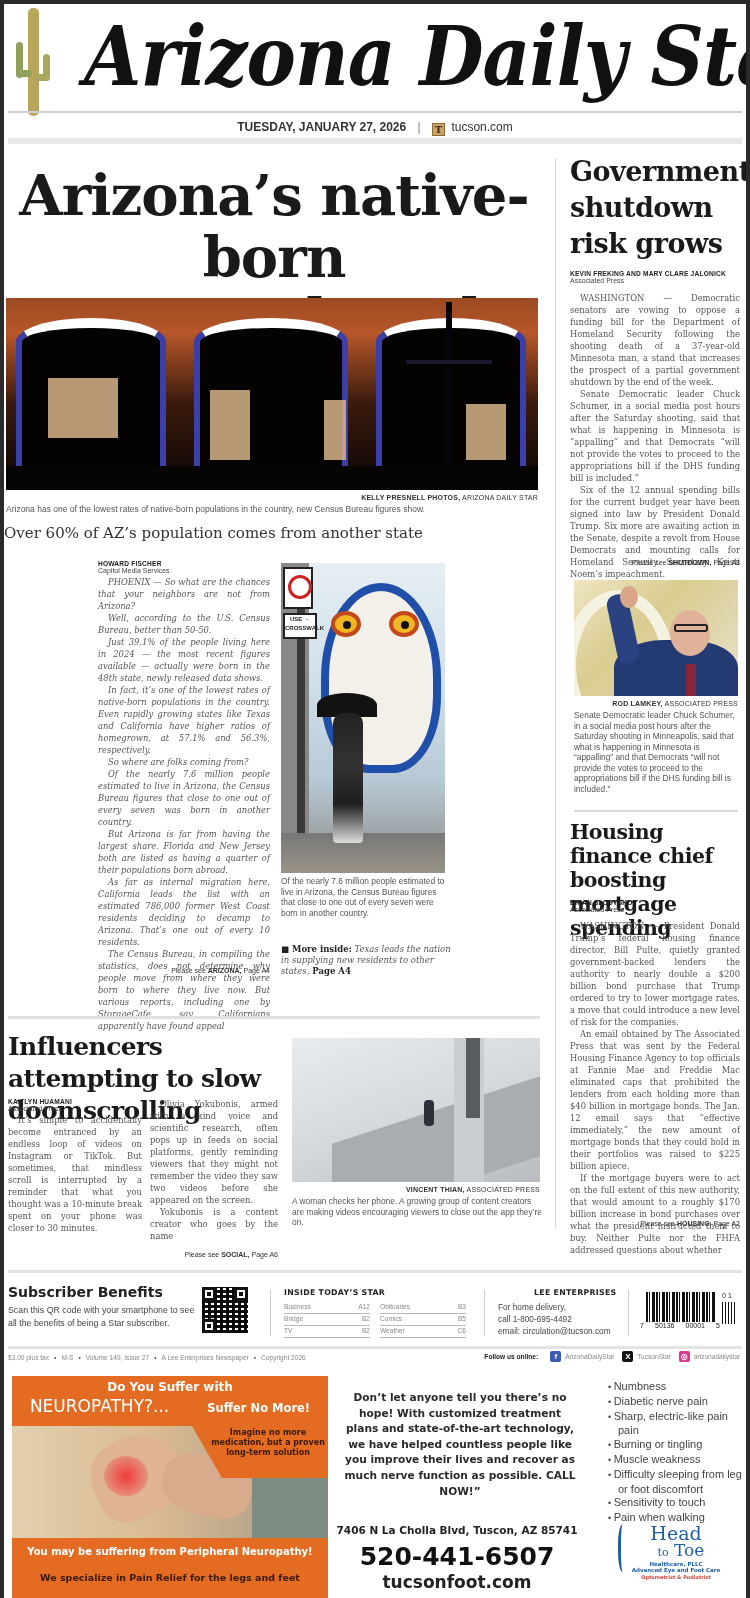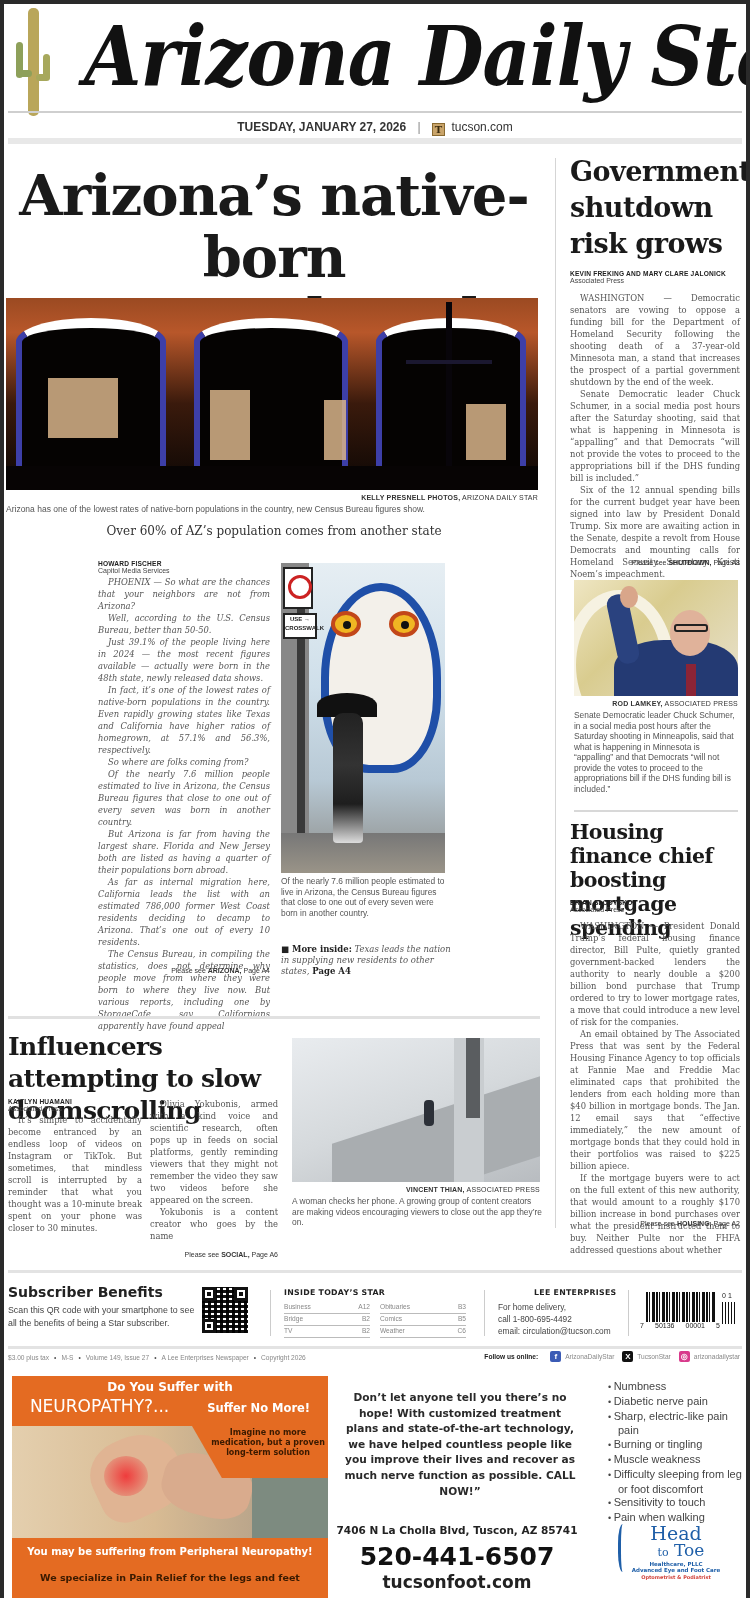--- a/index.html
+++ b/index.html
@@ -24,21 +24,21 @@
   .brick { position: absolute; left: 0; top: 0; width: 532px; height: 192px; background: linear-gradient(180deg,#9b4a22 0%,#b8572a 18%,#3a1a0c 55%,#0a0604 100%); }
   .arch { position: absolute; top: 20px; height: 160px; background: #050302; border-top: 10px solid #fff; border-left: 6px solid #3d3fa8; border-right: 6px solid #3d3fa8; border-radius: 60% 60% 0 0 / 18% 18% 0 0; }
   .glow { position: absolute; background: #d8b48a; opacity: .85; }
   .cross-v { position: absolute; left: 440px; top: 4px; width: 6px; height: 188px; background: #08050a; }
   .cross-h { position: absolute; left: 400px; top: 62px; width: 86px; height: 4px; background: #1b1830; }
   .ground { position: absolute; left: 0; top: 168px; width: 532px; height: 24px; background: #070404; }
   .credit { font-family: "Liberation Sans", sans-serif; font-size: 7px; font-weight: bold; color: #333; text-align: right; letter-spacing: .2px; }
   .credit .org { font-weight: normal; }
   .lead-credit { position: absolute; left: 2px; top: 490px; width: 532px; }
   .lead-cutline { position: absolute; left: 2px; top: 500px; width: 540px; font-family: "Liberation Sans", sans-serif; font-size: 8.5px; color: #555; }
-  .lead-deck { position: absolute; left: 0; top: 520px; width: 540px; text-align: center; font-size: 12px; color: #333; }
+  .lead-deck { position: absolute; left: 0; top: 520px; width: 540px; font-size: 15px; color: #333; }
 
   .byline { font-family: "Liberation Sans", sans-serif; font-size: 6.6px; font-weight: bold; color: #222; text-transform: uppercase; letter-spacing: .2px; }
   .affil { font-family: "Liberation Sans", sans-serif; font-size: 7px; color: #444; margin-bottom: 2px; }
   .body { font-family: "DejaVu Serif", serif; font-size: 8.4px; line-height: 12px; color: #555; text-align: justify; }
   .body p { text-indent: 10px; }
   .jump { font-family: "Liberation Sans", sans-serif; font-size: 7px; color: #333; text-align: right; }
   .jump b { font-weight: bold; }
 
   .lead-col { position: absolute; left: 94px; top: 556px; width: 172px; }
   .lead-col .body { margin-top: 2px; font-style: italic; }

